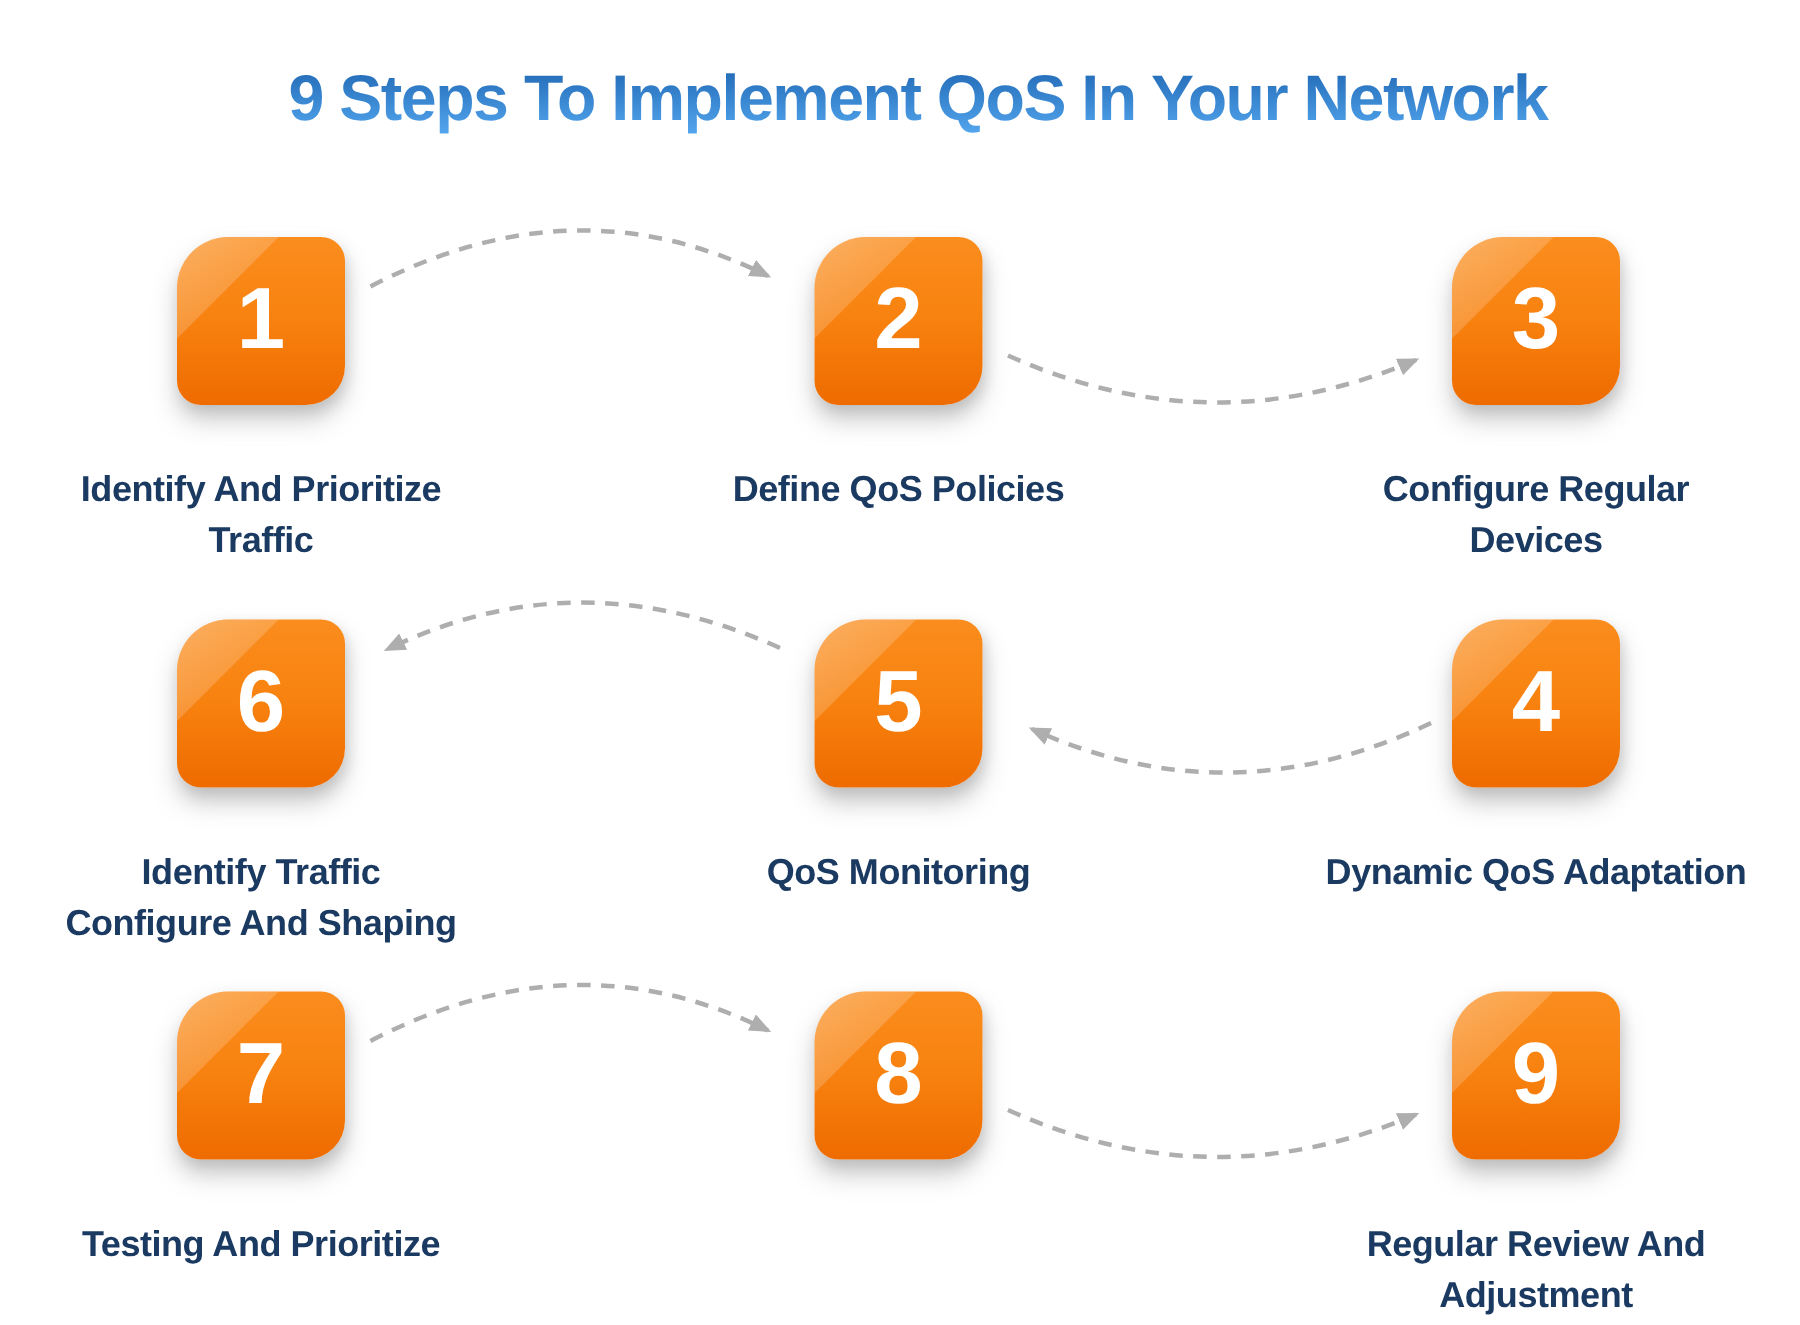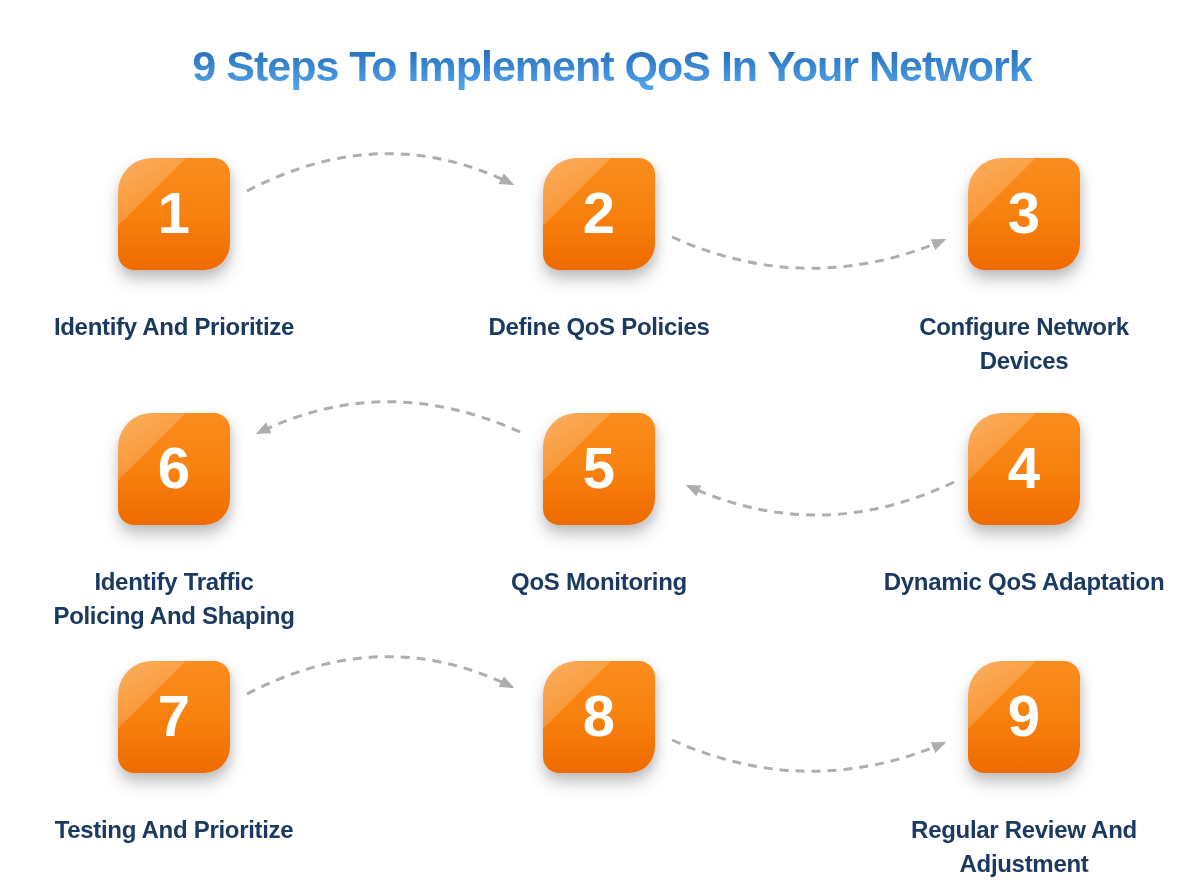--- a/index.html
+++ b/index.html
@@ -122,50 +122,51 @@
     <path class="arrow" d="M247,694 Q383,623 512,687" marker-end="url(#ah)"></path>
     <path class="arrow" d="M672,740 Q808,801 944,743" marker-end="url(#ah)"></path>
   </svg>
 
   <div class="cell" style="left:24px; top:158px">
     <div class="badge">
       <span class="num">1</span>
     </div>
     <div class="label">
       <div>Identify And Prioritize</div>
+      <div>Traffic</div>
     </div>
   </div>
 
   <div class="cell" style="left:449px; top:158px">
     <div class="badge">
       <span class="num">2</span>
     </div>
     <div class="label">
       <div>Define QoS Policies</div>
       <div></div>
     </div>
   </div>
 
   <div class="cell" style="left:874px; top:158px">
     <div class="badge">
       <span class="num">3</span>
     </div>
     <div class="label">
-      <div>Configure Network</div>
+      <div>Configure Regular</div>
       <div>Devices</div>
     </div>
   </div>
 
   <div class="cell" style="left:24px; top:413px">
     <div class="badge">
       <span class="num">6</span>
     </div>
     <div class="label">
       <div>Identify Traffic</div>
-      <div>Policing And Shaping</div>
+      <div>Configure And Shaping</div>
     </div>
   </div>
 
   <div class="cell" style="left:449px; top:413px">
     <div class="badge">
       <span class="num">5</span>
     </div>
     <div class="label">
       <div>QoS Monitoring</div>
       <div></div>

